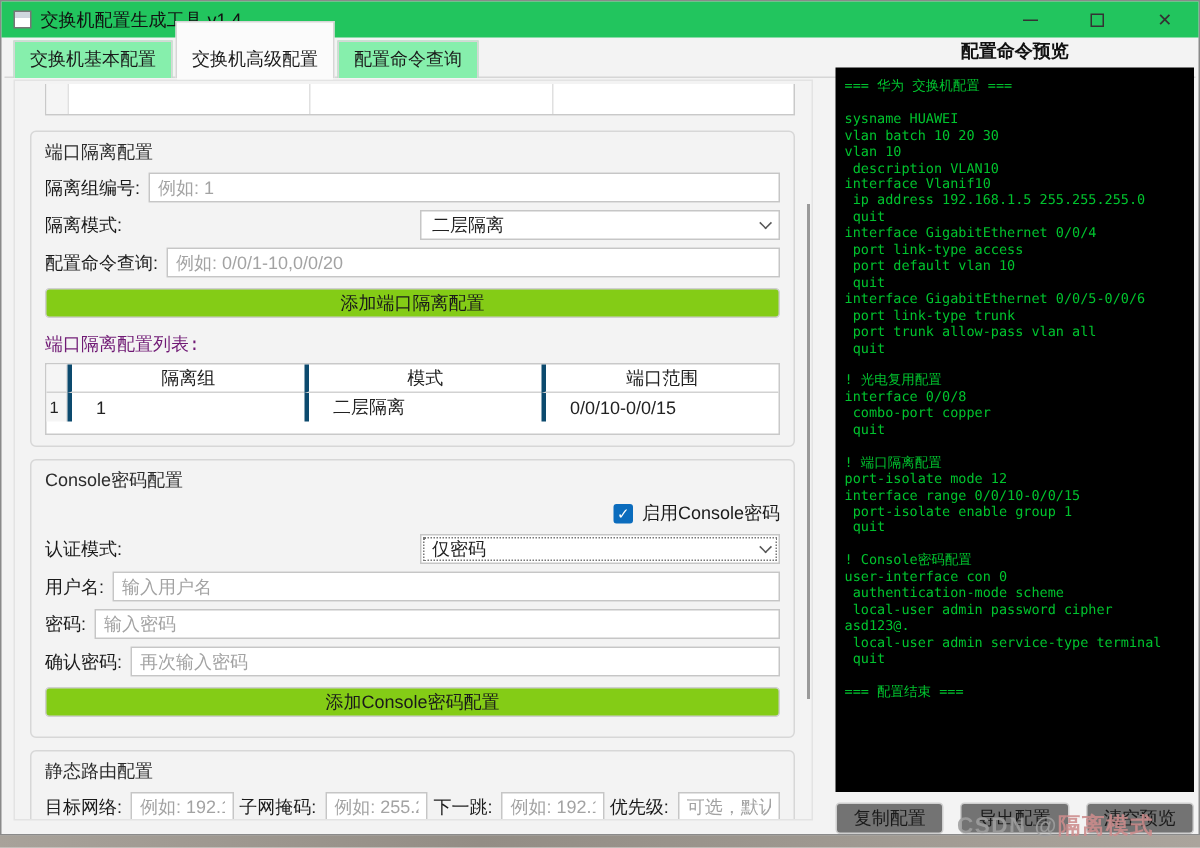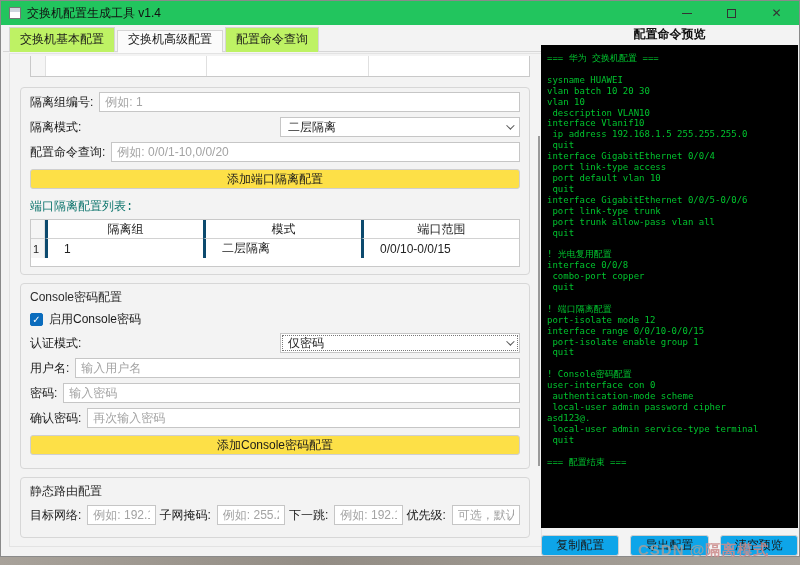--- a/index.html
+++ b/index.html
@@ -15,47 +15,47 @@
               background:linear-gradient(#cfd6de 0 4px, #fff 4px); }
   .app-title { font-size:12px; color:#111; }
   .win-controls { margin-left:auto; display:flex; height:100%; }
   .win-btn { width:45px; height:100%; display:flex; align-items:center; justify-content:center;
              font-size:12px; color:#333; }
   .wc-min { width:10px; height:1px; background:#333; }
   .wc-max { width:9px; height:9px; border:1px solid #333; }
 
   
   .tabbar { position:absolute; left:8px; top:28px; display:flex; align-items:flex-end; height:23px; z-index:3; }
-  .tab { padding:3px 10px 4px; font-size:12px; color:#1a1a1a; background:#bef264;
+  .tab { padding:3px 10px 4px; font-size:12px; color:#1a1a1a; background:#86efac;
          border:1px solid #d6d6d6; border-bottom:none; margin-right:2px; }
-  .tab.active { background:#fbfbfb; padding-top:0; position:relative; }
+  .tab.active { background:#fbfbfb; padding-top:16px; position:relative; }
   .tab.active::after { content:""; position:absolute; left:0; right:0; bottom:-1px; height:2px; background:#fbfbfb; }
   .tabline { position:absolute; left:2px; right:2px; top:50px; border-top:1px solid #d6d6d6; }
 
   
   .left-frame { position:absolute; left:8px; top:52px; width:533px; height:494px;
                 border:1px solid #e3e3e3; background:#f3f3f3; overflow:hidden; }
   .left-panel { position:absolute; left:10px; top:2px; width:510px; }
   .scroll-thumb { position:absolute; left:537px; top:135px; width:2px; height:330px; background:#9a9a9a; }
 
   .groupbox { border:1px solid #d7d7d7; border-radius:4px; padding:4px 9px 7px; margin-bottom:8px; background:#f3f3f3; }
   .gb-title { font-size:12px; color:#2b2b2b; margin:1px 0 5px; }
-  .frow { display:flex; align-items:center; margin-bottom:5px; }
+  .frow { display:flex; align-items:center; margin-bottom:5px;justify-content:flex-end; }
   .flabel { font-size:12px; color:#1a1a1a; margin-right:6px; white-space:nowrap; }
   input.fld { flex:1; min-width:0; height:20px; border:1px solid #c6c6c6; background:#fff;
               font-family:"Liberation Sans",sans-serif; font-size:12px; padding:0 5px; color:#222; }
   input.fld::placeholder { color:#a3a3a3; opacity:1; }
   .combo { margin-left:auto; width:240px; height:20px; border:1px solid #c6c6c6; background:#fff;
            display:flex; align-items:center; padding:0 7px; font-size:12px; color:#222; }
   .combo.focused { outline:1px dotted #777; outline-offset:-3px; }
   .chev { margin-left:auto; width:6px; height:6px; border-right:1.4px solid #555;
           border-bottom:1.4px solid #555; transform:rotate(45deg) translateY(-2px); }
-  .wide-btn { width:100%; height:20px; background:#fde047; border:1px solid #cfcfcf; border-radius:3px;
+  .wide-btn { width:100%; height:20px; background:#84cc16; border:1px solid #cfcfcf; border-radius:3px;
               font-family:"Liberation Sans",sans-serif; font-size:12px; color:#1a1a1a; margin:2px 0 6px; }
-  .list-label { font-size:12px; color:#0f766e; margin:3px 0 4px;font-family:Liberation Mono, monospace; }
+  .list-label { font-size:12px; color:#701a75; margin:3px 0 4px;font-family:Liberation Mono, monospace; }
 
   .dtable { background:#fff; border:1px solid #c9c9c9; font-size:12px; color:#222; }
   .trow { display:grid; }
   .t-gut .trow { grid-template-columns:14px 1fr 1fr 1fr; }
   .tcell { padding:2px 16px; height:19px; display:flex; align-items:center; border-left:3px solid #0c4a6e; overflow:hidden; white-space:nowrap; }
   .trow .tcell:first-child { border-left:none; }
   .thead .tcell { justify-content:center; border-bottom:1px solid #d2d2d2; }
   .thead .tcell.gut { border-bottom:1px solid #d2d2d2; }
   .tcell.gut { background:#f5f5f5; border-right:1px solid #e0e0e0; padding:2px 2px; font-size:11px; }
   .tfill { height:26px; }
@@ -69,27 +69,27 @@
 
   .checkbox { width:13px; height:13px; background:#0b6cbd; border:1px solid #0b6cbd; border-radius:2px;
               display:flex; align-items:center; justify-content:center; color:#fff; font-size:10px; margin-right:6px; }
   .cb-label { font-size:12px; color:#1a1a1a; }
 
   .sr-row { display:flex; align-items:center; margin-bottom:5px; gap:4px; }
   .sr-row .flabel { margin-right:2px; }
   .sr-row input.fld { flex:1; }
 
   
-  .right-panel { position:absolute; left:540px; top:24px; width:257px; height:532px; }
+  .right-panel { position:absolute; left:556px; top:24px; width:239px; height:532px; }
   .preview-title { text-align:center; font-size:12px; font-weight:bold; color:#111; height:20px; line-height:18px; }
   .terminal { width:100%; height:483px; background:#000; color:#00c42e; padding:8px 6px;
               font-family:"DejaVu Sans Mono", monospace; font-size:9px; line-height:10.9px;
               white-space:pre-wrap; overflow:hidden; }
   .preview-btns { display:flex; gap:11px; margin-top:7px; }
-  .pv-btn { flex:1; height:21px; background:#0ea5e9; border:1px solid #cfcfcf; border-radius:3px;
+  .pv-btn { flex:1; height:21px; background:#737373; border:1px solid #cfcfcf; border-radius:3px;
             font-family:Liberation Serif, serif; font-size:12px; color:#1a1a1a; }
 
   
   .desktop-strip { position:absolute; left:0; top:557px; width:800px; height:8px;
                    background:linear-gradient(90deg,#a8a29a,#938d85 40%,#aaa49c); }
   .watermark { position:absolute; left:638px; top:541px; z-index:9; font-size:15px; font-weight:bold;
                letter-spacing:1px; white-space:nowrap; opacity:.88; }
   .wm-prefix { color:#9f9f9f; }
   .wm-name { color:#cd8d8d; }
 </style>
@@ -127,20 +127,21 @@
       <div class="partial-gb">
         <div class="partial-table">
           <div></div>
             <div></div>
             <div></div>
             <div></div>
         </div>
       </div>
 
       <div class="groupbox">
+        <div class="gb-title">端口隔离配置</div>
         <div class="frow">
           <span class="flabel">隔离组编号:</span>
           <input class="fld" placeholder="例如: 1" style="">
         </div>
         <div class="frow">
           <span class="flabel">隔离模式:</span>
           <div class="combo">
             <span>二层隔离</span>
             <span class="chev"></span>
           </div>

